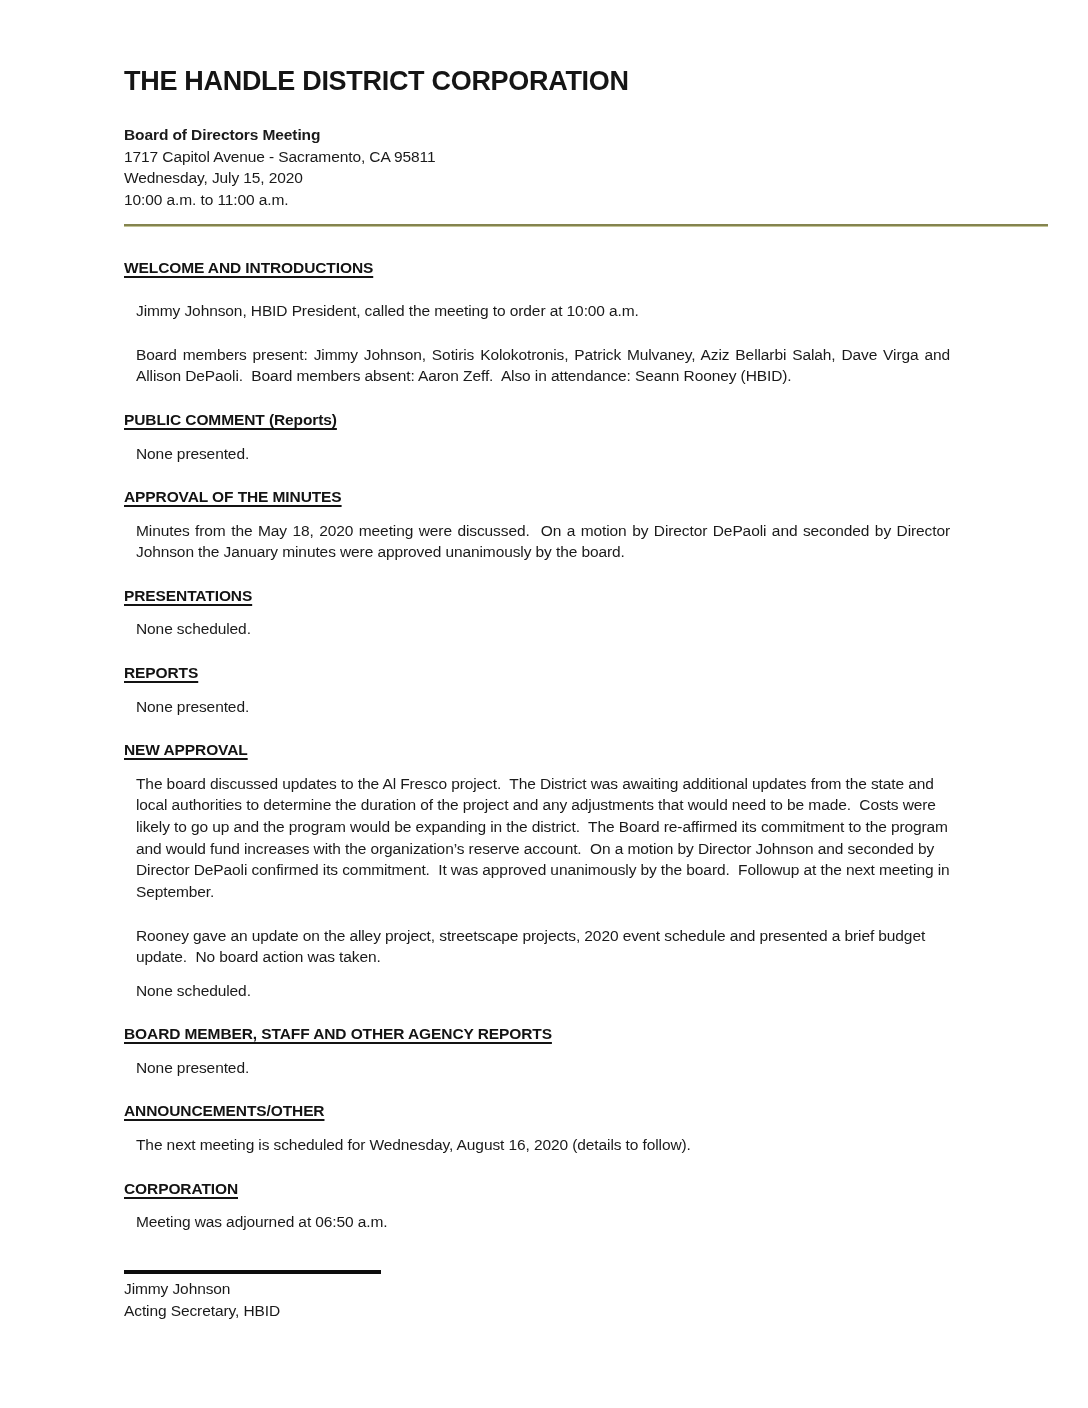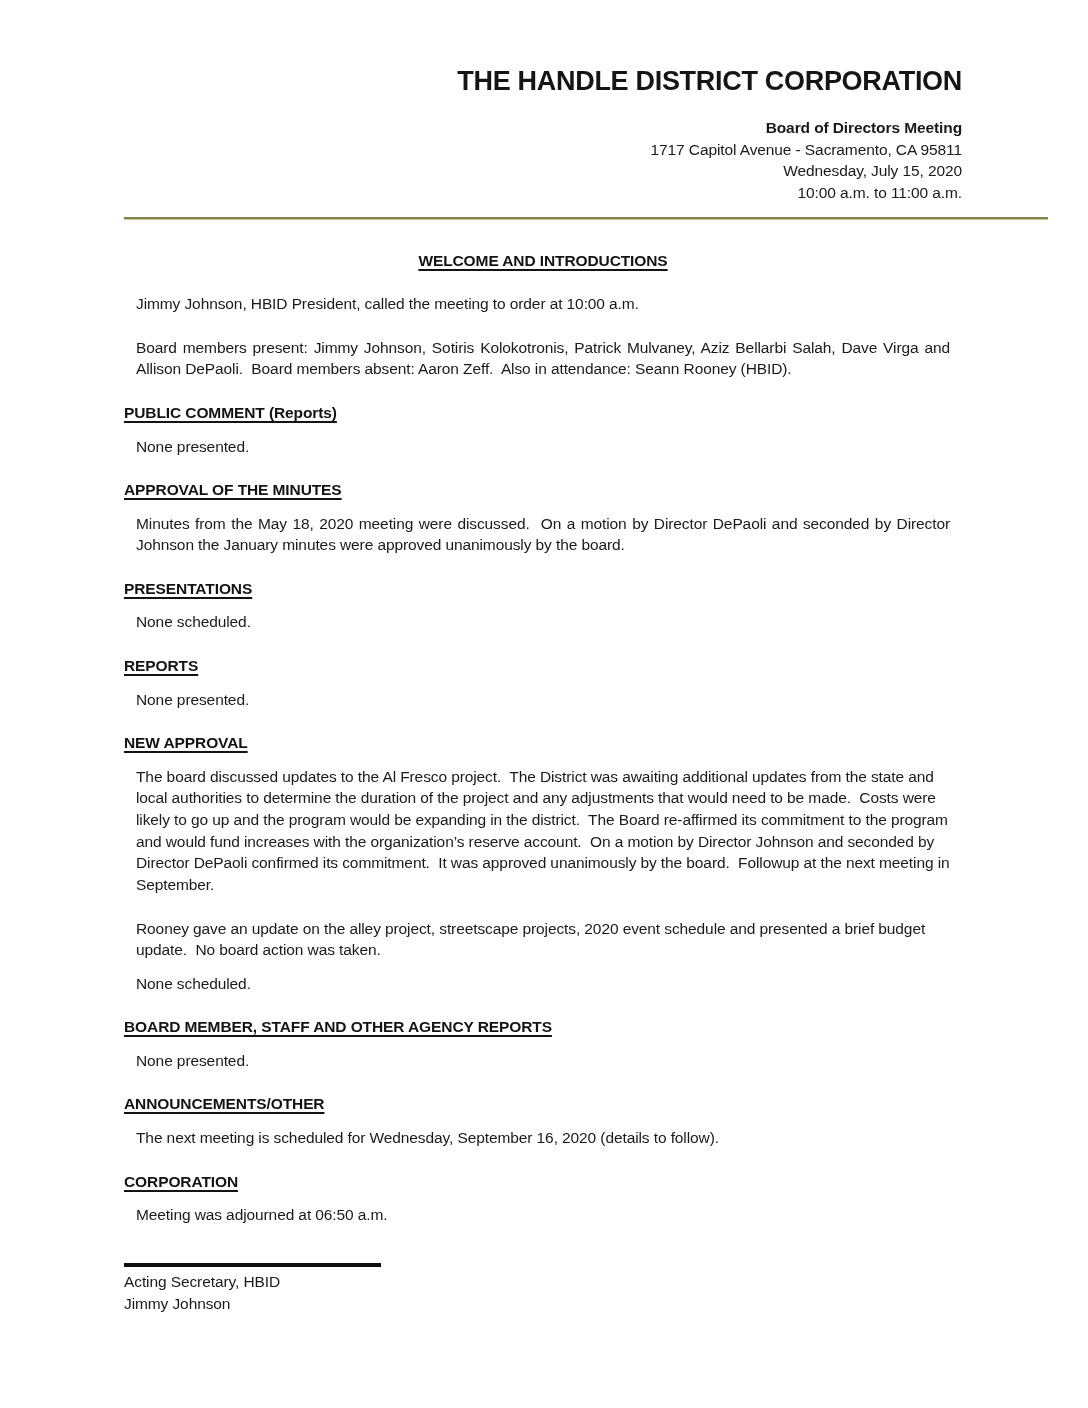--- a/index.html
+++ b/index.html
@@ -16,32 +16,32 @@
     overflow: hidden;
   }
   .doc {
     box-sizing: border-box;
     padding: 64px 41px 0 124px; 
     width: 1088px;
   }
   
   .doc-header {
     width: 838px;
-    text-align: right;
+    text-align: left;
   }
   .doc-title {
     margin: 0;
     font-size: 27px;
     line-height: 34px;
     font-weight: bold;
     letter-spacing: -0.3px;
     color: #151515;
   }
   .meeting-info {
-    margin-top: 19px;
+    margin-top: 26px;
   }
   .meeting-info div { line-height: 21.5px; }
   .meeting-name { font-weight: bold; }
   .divider {
     margin-top: 14px;
     width: 924px;
     height: 2px;
     background: #84844f;
     border-bottom: 1px solid #c3c396;
   }
@@ -52,21 +52,21 @@
   }
   .section-heading {
     margin: 21.7px 0 0 0;
     font-size: 15.5px;
     font-weight: bold;
     text-decoration: underline;
     text-decoration-thickness: 2px;
     text-underline-offset: 3px;
     color: #131313;
   }
-  .section-heading.first { margin-top: 0; text-align: center; }
+  .section-heading.first { margin-top: 0; }
   .para {
     margin: 12px;
     white-space: pre-wrap;
   }
   .para.gap-above { margin-top: 21.7px; }
   .para.justify { text-align: justify; }
   
   .signature {
     margin-top: 37px;
   }
@@ -116,25 +116,25 @@
     <h2 class="section-heading">NEW APPROVAL</h2>
     <p class="para">The board discussed updates to the Al Fresco project.  The District was awaiting additional updates from the state and local authorities to determine the duration of the project and any adjustments that would need to be made.  Costs were likely to go up and the program would be expanding in the district.  The Board re-affirmed its commitment to the program and would fund increases with the organization’s reserve account.  On a motion by Director Johnson and seconded by Director DePaoli confirmed its commitment.  It was approved unanimously by the board.  Followup at the next meeting in September.</p>
     <p class="para gap-above">Rooney gave an update on the alley project, streetscape projects, 2020 event schedule and presented a brief budget update.  No board action was taken.</p>
 
     <p class="para">None scheduled.</p>
 
     <h2 class="section-heading">BOARD MEMBER, STAFF AND OTHER AGENCY REPORTS</h2>
     <p class="para">None presented.</p>
 
     <h2 class="section-heading">ANNOUNCEMENTS/OTHER</h2>
-    <p class="para">The next meeting is scheduled for Wednesday, September 16, 2020 (details to follow).</p>
+    <p class="para">The next meeting is scheduled for Wednesday, August 16, 2020 (details to follow).</p>
 
     <h2 class="section-heading">CORPORATION</h2>
     <p class="para">Meeting was adjourned at 06:50 a.m.</p>
 
     <div class="signature">
       <div class="signature-line"></div>
+      <div>Jimmy Johnson</div>
       <div>Acting Secretary, HBID</div>
-      <div>Jimmy Johnson</div>
     </div>
 
   </div>
 </div>
 
 </body></html>

